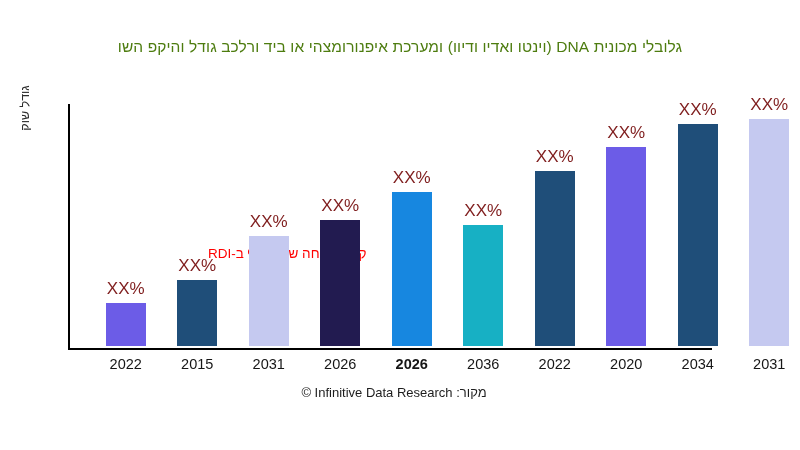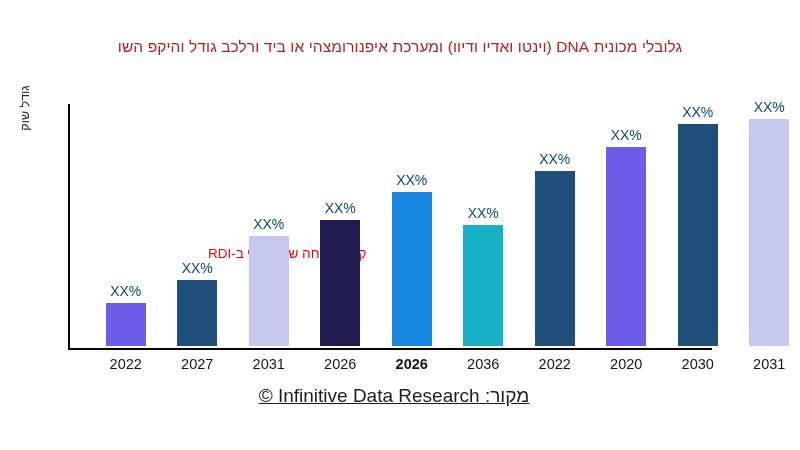--- a/index.html
+++ b/index.html
@@ -26,21 +26,21 @@
   
   #chart-title {
     position: absolute;
     left: 0;
     top: 38px;
     width: 800px;
     text-align: center;
     direction: rtl;
     unicode-bidi: bidi-override;
     font-size: 15.5px;
-    color: #b91c1c;
+    color: #4d7c0f;
     font-family: "Liberation Sans", sans-serif;
     white-space: nowrap;
     letter-spacing: 0.1px;
   }
 
   
   #plot-area {
     position: absolute;
     left: 68px;
     top: 104px;
@@ -105,22 +105,22 @@
   .bar-rect {
     position: absolute;
     bottom: 0;
     left: 0;
     width: 100%;
   }
   .bar-value-label {
     position: absolute;
     left: 50%;
     transform: translateX(-50%);
-    font-size: 14px;
-    color: #0c4a6e;
+    font-size: 17px;
+    color: #7f1d1d;
     white-space: nowrap;
     font-family: "Liberation Sans", sans-serif;
   }
 
   
   .x-tick-label {
     position: absolute;
     top: 252px;
     font-size: 14.5px;
     color: #161616;
@@ -129,27 +129,26 @@
     font-family: "Liberation Sans", sans-serif;
   }
 
   
   #source-note {
     position: absolute;
     left: 0;
     top: 385px;
     width: 788px;
     text-align: center;
-    font-size: 19px;
+    font-size: 13px;
     color: #1d1d1d;
     direction: rtl;
     unicode-bidi: plaintext;
     font-family: "Liberation Sans", sans-serif;
     white-space: nowrap;
-    text-decoration: underline;
   }
 </style>
 </head>
 <body>
 
 <div id="chart-root">
 
   <div id="chart-title">גלובלי מכונית AND (וינטו ואדיו ודיוו) ומערכת איפנורומצהי או ביד ורלכב גודל והיקפ השו</div>
 
   <div id="y-axis-title">גודל שוק</div>
@@ -197,27 +196,27 @@
           <div class="bar-rect" style="height: 222px; background: rgb(31, 78, 121);"></div>
           <div class="bar-value-label" style="bottom: 226px;">XX%</div>
         </div>
         <div class="bar-group" style="left: 681.25px; width: 40px; height: 257px;">
           <div class="bar-rect" style="height: 227px; background: rgb(197, 201, 240);"></div>
           <div class="bar-value-label" style="bottom: 231px;">XX%</div>
         </div>
       </div>
     <div id="ticks-container">
         <div class="x-tick-label" style="left: 22px; width: 71.5px;">2022</div>
-        <div class="x-tick-label" style="left: 93.5px; width: 71.5px;">2027</div>
+        <div class="x-tick-label" style="left: 93.5px; width: 71.5px;">2015</div>
         <div class="x-tick-label" style="left: 165px; width: 71.5px;">2031</div>
         <div class="x-tick-label" style="left: 236.5px; width: 71.5px;">2026</div>
         <div class="x-tick-label" style="left: 308px; width: 71.5px; font-weight: bold;">2026</div>
         <div class="x-tick-label" style="left: 379.5px; width: 71.5px;">2036</div>
         <div class="x-tick-label" style="left: 451px; width: 71.5px;">2022</div>
         <div class="x-tick-label" style="left: 522.5px; width: 71.5px;">2020</div>
-        <div class="x-tick-label" style="left: 594px; width: 71.5px;">2030</div>
+        <div class="x-tick-label" style="left: 594px; width: 71.5px;">2034</div>
         <div class="x-tick-label" style="left: 665.5px; width: 71.5px;">2031</div>
       </div>
   </div>
 
   <div id="source-note">מקור: Infinitive Data Research ©</div>
 
 </div>
 
 </body></html>

